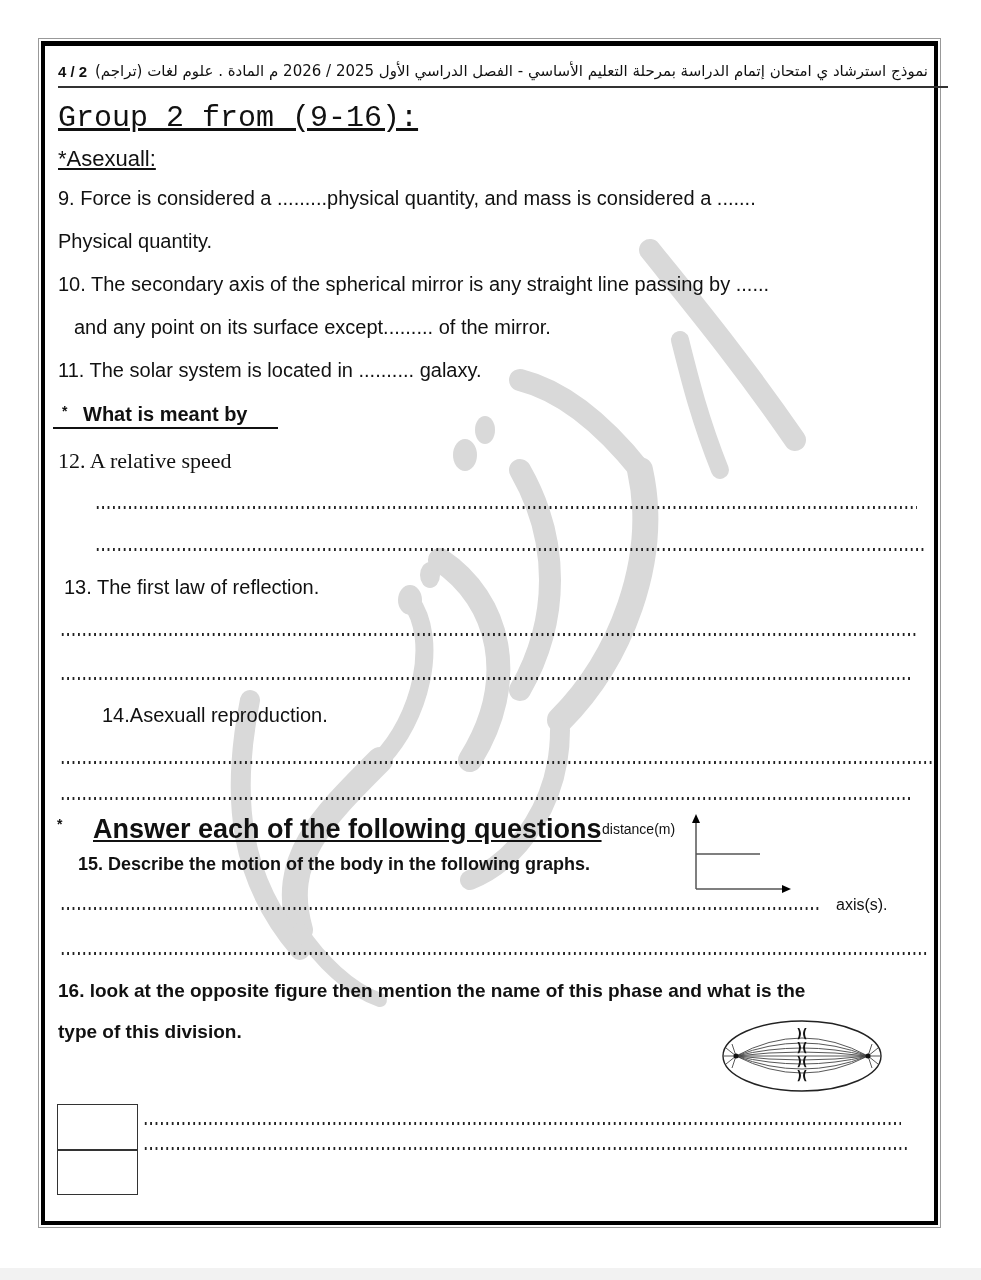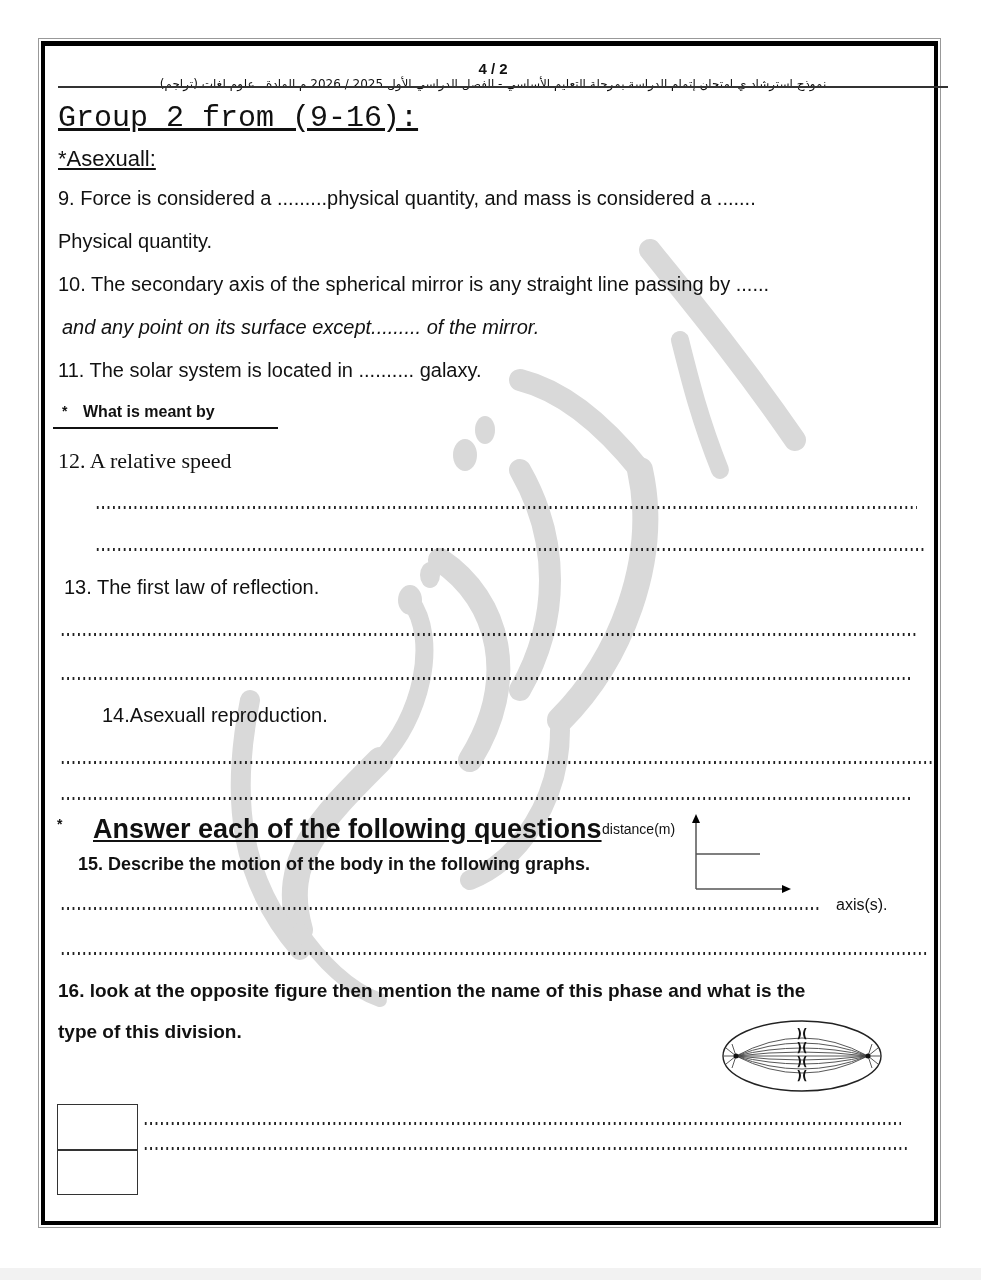--- a/index.html
+++ b/index.html
@@ -11,24 +11,24 @@
   .page-frame {
     position: absolute; left: 38px; top: 38px; width: 903px; height: 1190px;
     border: 1px solid #999; box-sizing: border-box;
   }
   .page-inner {
     position: absolute; left: 41px; top: 41px; width: 897px; height: 1184px;
     border: 4px solid #000; border-top-width: 5px; box-sizing: border-box;
   }
   .header {
     position: absolute; left: 58px; top: 60px; width: 870px; height: 22px;
-    display: flex; justify-content: space-between; align-items: center; flex-direction: column;
+    display: flex; justify-content: space-between; align-items: center;
   }
   .header .page-num { font-weight: bold; font-size: 15px; }
-  .header .arabic { direction: rtl; font-size: 12px; font-family: "DejaVu Sans", sans-serif; white-space: nowrap; }
+  .header .arabic { direction: rtl; font-size: 15px; font-family: "DejaVu Sans", sans-serif; white-space: nowrap; }
   .header-rule { position: absolute; left: 58px; top: 86px; width: 890px; height: 2px; background: #333; }
 
   .txt { position: absolute; white-space: nowrap; font-size: 20px; }
   .u { text-decoration: underline; }
   .bold { font-weight: bold; }
   .dots {
     position: absolute; height: 3px;
     background-image: radial-gradient(circle, #222 1.1px, transparent 1.3px);
     background-size: 5.4px 3px; background-repeat: repeat-x;
   }
@@ -73,25 +73,25 @@
   <span class="arabic">نموذج استرشاد ي امتحان إتمام الدراسة بمرحلة التعليم الأساسي - الفصل الدراسي الأول 2025 / 2026 م   المادة . علوم لغات (تراجم)</span>
 </div>
 <div class="header-rule"></div>
 
 <div class="txt u" style="left:58px; top:101px; font-size:30px;font-family:Liberation Mono, monospace;">Group 2 from (9-16):</div>
 
 <div class="txt u" style="left:58px; top:146px; font-size:22px;">*Asexuall:</div>
 <div class="txt" style="left:58px; top:187px;">9. Force is considered a .........physical quantity, and mass is considered a .......</div>
 <div class="txt" style="left:58px; top:230px;">Physical quantity.</div>
 <div class="txt" style="left:58px; top:273px;">10. The secondary axis of the spherical mirror is any straight line passing by ......</div>
-<div class="txt" style="left:62px; top:316px;font-style:italic;">and any point on its surface except......... of the mirror.</div>
+<div class="txt" style="left:74px; top:316px;">and any point on its surface except......... of the mirror.</div>
 <div class="txt" style="left:58px; top:359px;">11. The solar system is located in .......... galaxy.</div>
 
 <div class="txt bold" style="left:62px; top:403px; font-size:14px;">*</div>
-<div class="txt bold" style="left:83px; top:403px; font-size:16px;">What is meant by</div>
+<div class="txt bold" style="left:83px; top:403px; font-size:20px;">What is meant by</div>
 <div class="section-rule" style="left:53px; top:427px; width:225px;"></div>
 
 <div class="txt" style="left:58px; top:448px; font-family:'Liberation Serif', serif; font-size:22px;"><span>12. A relative speed</span></div>
 <div class="dots" style="left:95px; top:506px; width:822px;"></div>
 <div class="dots" style="left:95px; top:548px; width:830px;"></div>
 
 <div class="txt" style="left:64px; top:576px;">13. The first law of reflection.</div>
 <div class="dots" style="left:60px; top:633px; width:858px;"></div>
 <div class="dots" style="left:60px; top:677px; width:852px;"></div>
 

